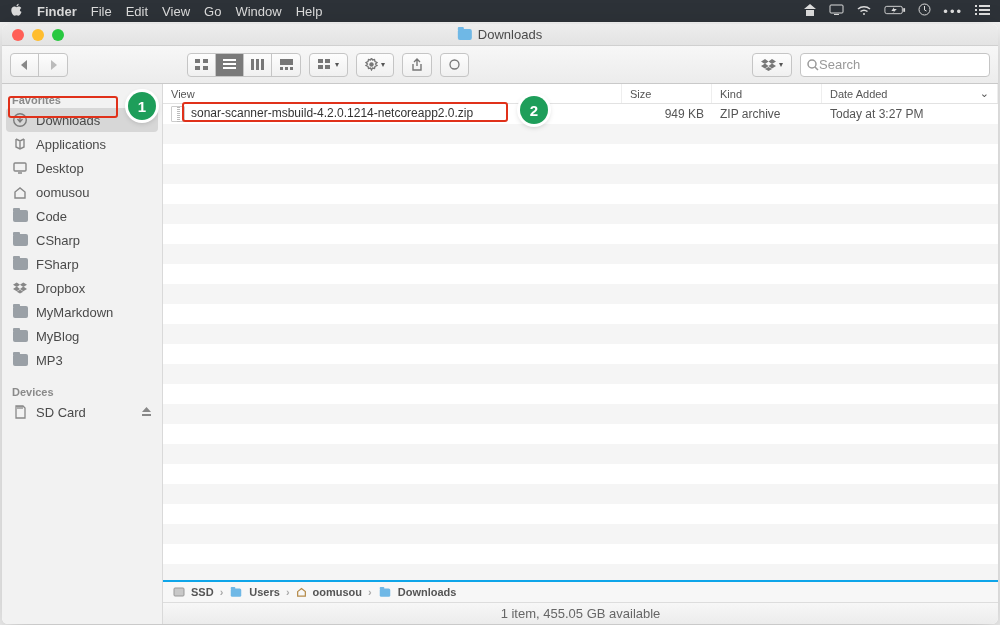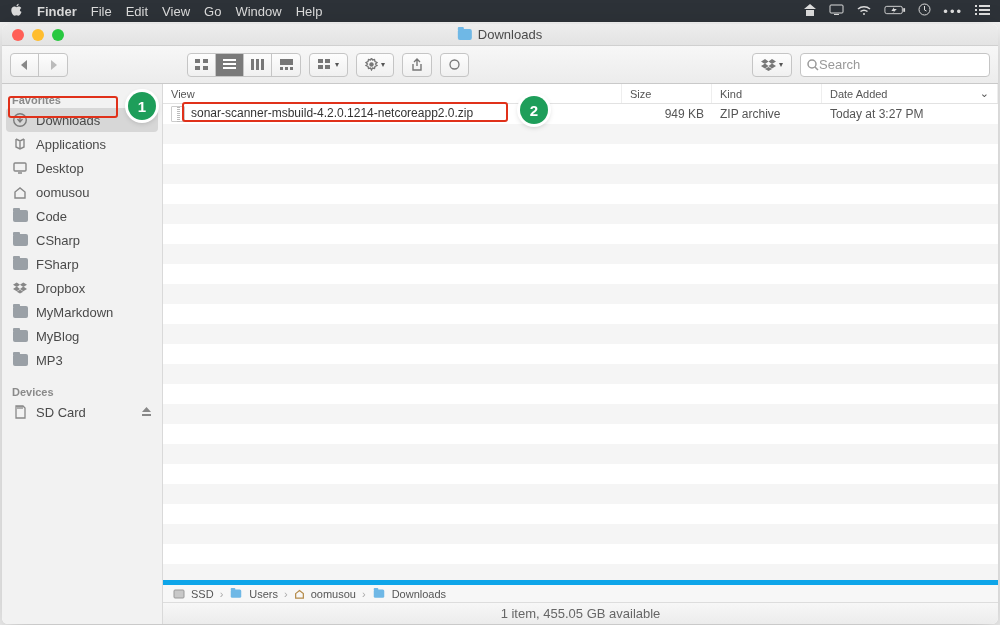--- a/index.html
+++ b/index.html
@@ -61,21 +61,21 @@
   .row { position:relative; height:20px; display:flex; align-items:center; font-size:12px; color:#333; z-index:2;}
   .row .cell{padding:0 8px;}
   .row .cell.name{flex:1; display:flex; align-items:flex-start; gap:6px;}
   .row .cell.size{width:90px; color:#555; text-align:right;}
   .row .cell.kind{width:110px; color:#555;}
   .row .cell.date{width:176px; color:#555;}
   .zip-ico{width:14px;height:16px;background:#fff;border:1px solid #ccc;border-radius:1px;position:relative;}
   .zip-ico::after{content:"";position:absolute;left:5px;top:0;width:3px;height:16px;background:repeating-linear-gradient(#bbb,#bbb 1px,transparent 1px,transparent 2px);}
 
   
-  .pathbar { height:22px; background:#f7f7f7; border-top:5px solid #0ea5e9; font-size:11px; color:#555; display:flex; align-items:center; gap:6px; padding:0 10px;}
+  .pathbar { height:22px; background:#f7f7f7; border-top:2px solid #0ea5e9; font-size:11px; color:#555; display:flex; align-items:center; gap:6px; padding:0 10px;font-weight:bold;}
   .pathbar .sep{color:#aaa;}
   .statusbar { height:22px; background:linear-gradient(#f7f7f7,#ececec); border-top:1px solid #ddd; font-size:13px; color:#666; display:flex; align-items:center; justify-content:center;}
 
   
   .content { flex:1; display:flex; flex-direction:column; min-width:0;}
 
   
   .callout { position:absolute; width:28px;height:28px; border-radius:50%; background:#1e9e5a; color:#fff; font-weight:700; font-size:15px; display:flex; align-items:center; justify-content:center; box-shadow:0 0 0 3px #fff, 0 2px 6px rgba(0,0,0,.3); z-index:50;}
   .annot-box { position:absolute; border:2px solid #e0311a; border-radius:3px; z-index:40; pointer-events:none;}
 </style>

